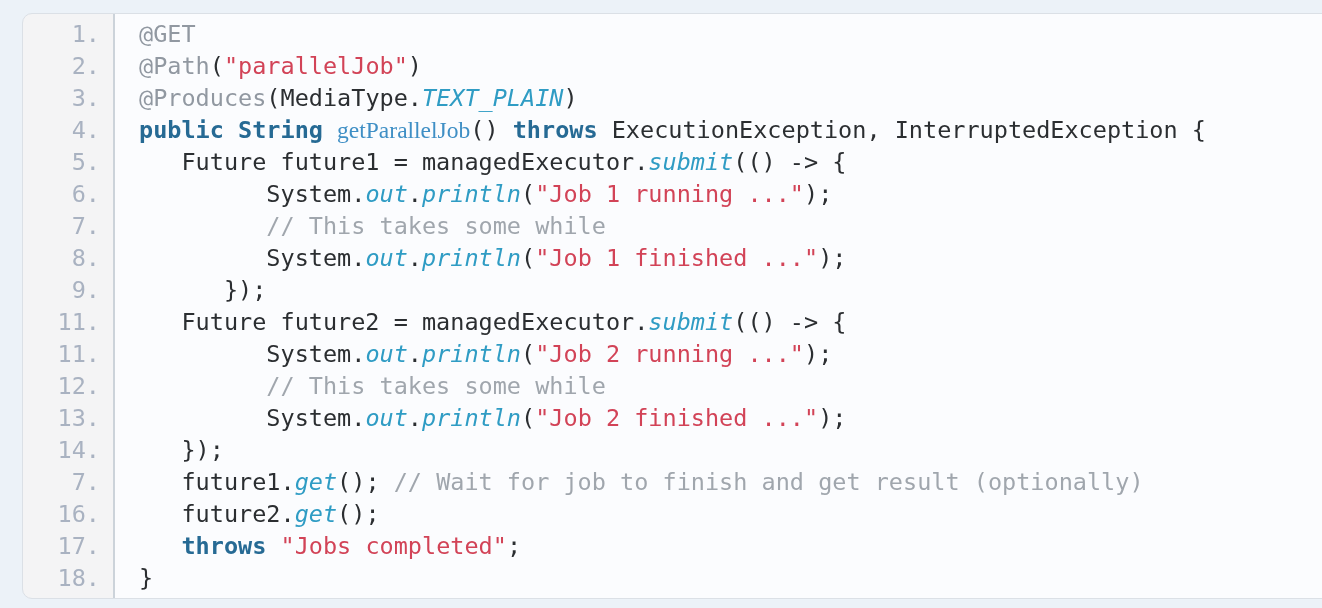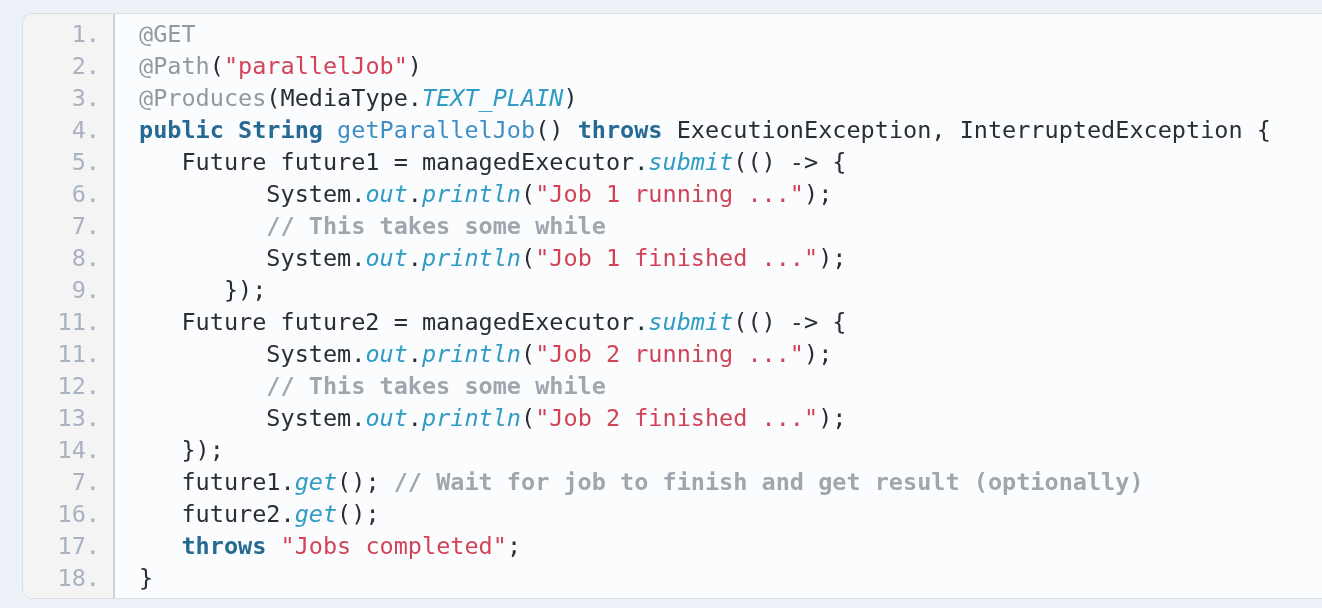--- a/index.html
+++ b/index.html
@@ -47,24 +47,24 @@
     color: var(--ln, #a9b2c1);
     user-select: none;
   }
   .code {
     flex: 1 1 auto;
     padding-left: 26px;
     color: var(--plain, #2b2e31);
   }
   .seg-plain      { color: var(--plain, #2b2e31); }
   .seg-keyword    { color: var(--keyword, #266a94); font-weight: bold; }
-  .seg-function   { color: var(--function, #3f8fc5); }
+  .seg-function   { color: var(--function, #3f8fc5); font-family: Liberation Serif, serif; }
   .seg-member     { color: var(--member, #2f9cc4); font-style: italic; }
   .seg-string     { color: var(--string, #d24357); }
-  .seg-comment    { color: var(--comment, #a0a6ad); font-weight: bold; }
+  .seg-comment    { color: var(--comment, #a0a6ad); }
   .seg-annotation { color: var(--annotation, #9198a1); text-align: right; }
 </style>
 </head>
 <body style="--page-bg: #ecf2f8; --code-bg: #fbfcfe; --gutter-bg: #f4f4f5; --separator: #ccd3da; --border: #dbe0e6; --ln: #a9b2c1; --plain: #2b2e31; --keyword: #266a94; --function: #3f8fc5; --member: #2f9cc4; --string: #d24357; --comment: #a0a6ad; --annotation: #9198a1;">
 
 <div class="code-block">
   <div id="lines">
       <div class="line"><span class="ln">1.</span><span class="code"><span class="seg-annotation">@GET</span></span></div>
       <div class="line"><span class="ln">2.</span><span class="code"><span class="seg-annotation">@Path</span><span class="seg-plain">(</span><span class="seg-string">"parallelJob"</span><span class="seg-plain">)</span></span></div>
       <div class="line"><span class="ln">3.</span><span class="code"><span class="seg-annotation">@Produces</span><span class="seg-plain">(MediaType.</span><span class="seg-member">TEXT_PLAIN</span><span class="seg-plain">)</span></span></div>

